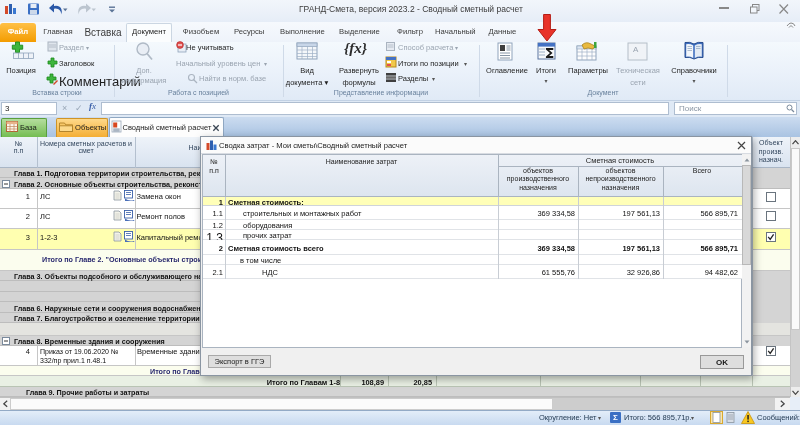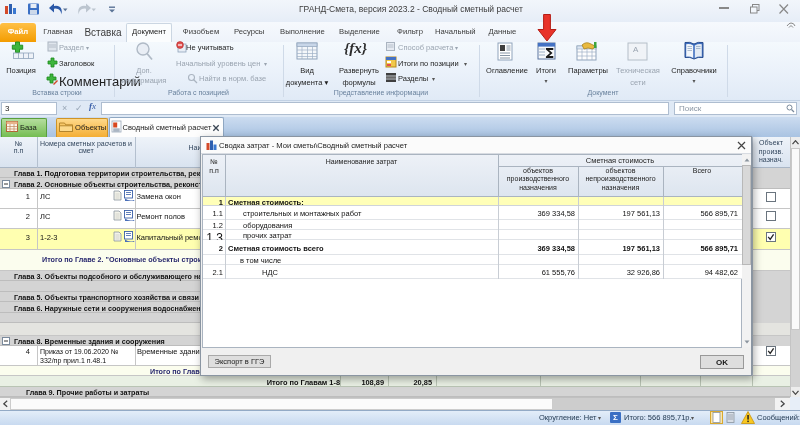--- a/index.html
+++ b/index.html
@@ -309,24 +309,24 @@
 </svg>
 <div class="abs" style="left:136.5px;top:233px;font-size:7.5px;color:#111;">Капитальный ремонт</div>
 
 <div class="abs" style="left:0;top:250px;width:752px;height:21px;background:#fbfdee;border-bottom:1px solid #c6c6c6;box-sizing:border-box;"></div>
 <div class="abs b" style="left:42px;top:255px;font-size:7.2px;color:#28286e;white-space:nowrap;">Итого по Главе 2. "Основные объекты строительства</div>
 
 <div class="abs" style="left:0;top:271px;width:752px;height:10px;background:#d4d4d4;border-bottom:1px solid #bdbdbd;box-sizing:border-box;"></div>
 <div class="abs b" style="left:14px;top:272px;font-size:7.2px;color:#111;white-space:nowrap;">Глава 3. Объекты подсобного и обслуживающего наз</div>
 <div class="abs" style="left:0;top:281px;width:752px;height:11px;background:#d4d4d4;border-bottom:1px solid #bdbdbd;box-sizing:border-box;"></div>
 <div class="abs" style="left:0;top:292px;width:752px;height:10px;background:#d4d4d4;border-bottom:1px solid #bdbdbd;box-sizing:border-box;"></div>
-<div class="abs b" style="left:14px;top:293px;font-size:7.2px;color:#111;white-space:nowrap;">Глава 5. Объекты транспортного хозяйства и связи</div>
 <div class="abs" style="left:0;top:302px;width:752px;height:11px;background:#d4d4d4;border-bottom:1px solid #bdbdbd;box-sizing:border-box;"></div>
 <div class="abs b" style="left:14px;top:304px;font-size:7.2px;color:#111;white-space:nowrap;">Глава 6. Наружные сети и сооружения водоснабжени</div>
 <div class="abs" style="left:0;top:313px;width:752px;height:10px;background:#d4d4d4;border-bottom:1px solid #bdbdbd;box-sizing:border-box;"></div>
+<div class="abs b" style="left:14px;top:314px;font-size:7.2px;color:#111;white-space:nowrap;">Глава 7. Благоустройство и озеленение территории</div>
 
 <div class="abs" style="left:0;top:323px;width:752px;height:13px;background:#e4e4e0;border-bottom:1px solid #c6c6c6;box-sizing:border-box;"></div>
 
 <div class="abs" style="left:0;top:336px;width:752px;height:10px;background:#d4d4d4;border-bottom:1px solid #bdbdbd;box-sizing:border-box;"></div>
 <svg class="abs" style="left:2px;top:337px" width="8" height="8" viewBox="0 0 8 8">
       <rect x="0.5" y="0.5" width="7" height="7" fill="#fff" stroke="#7a8a9c"></rect>
       <line x1="2" y1="4" x2="6" y2="4" stroke="#333" stroke-width="1"></line>
     </svg>
 <div class="abs b" style="left:14px;top:337px;font-size:7.2px;color:#111;white-space:nowrap;">Глава 8. Временные здания и сооружения</div>
 

